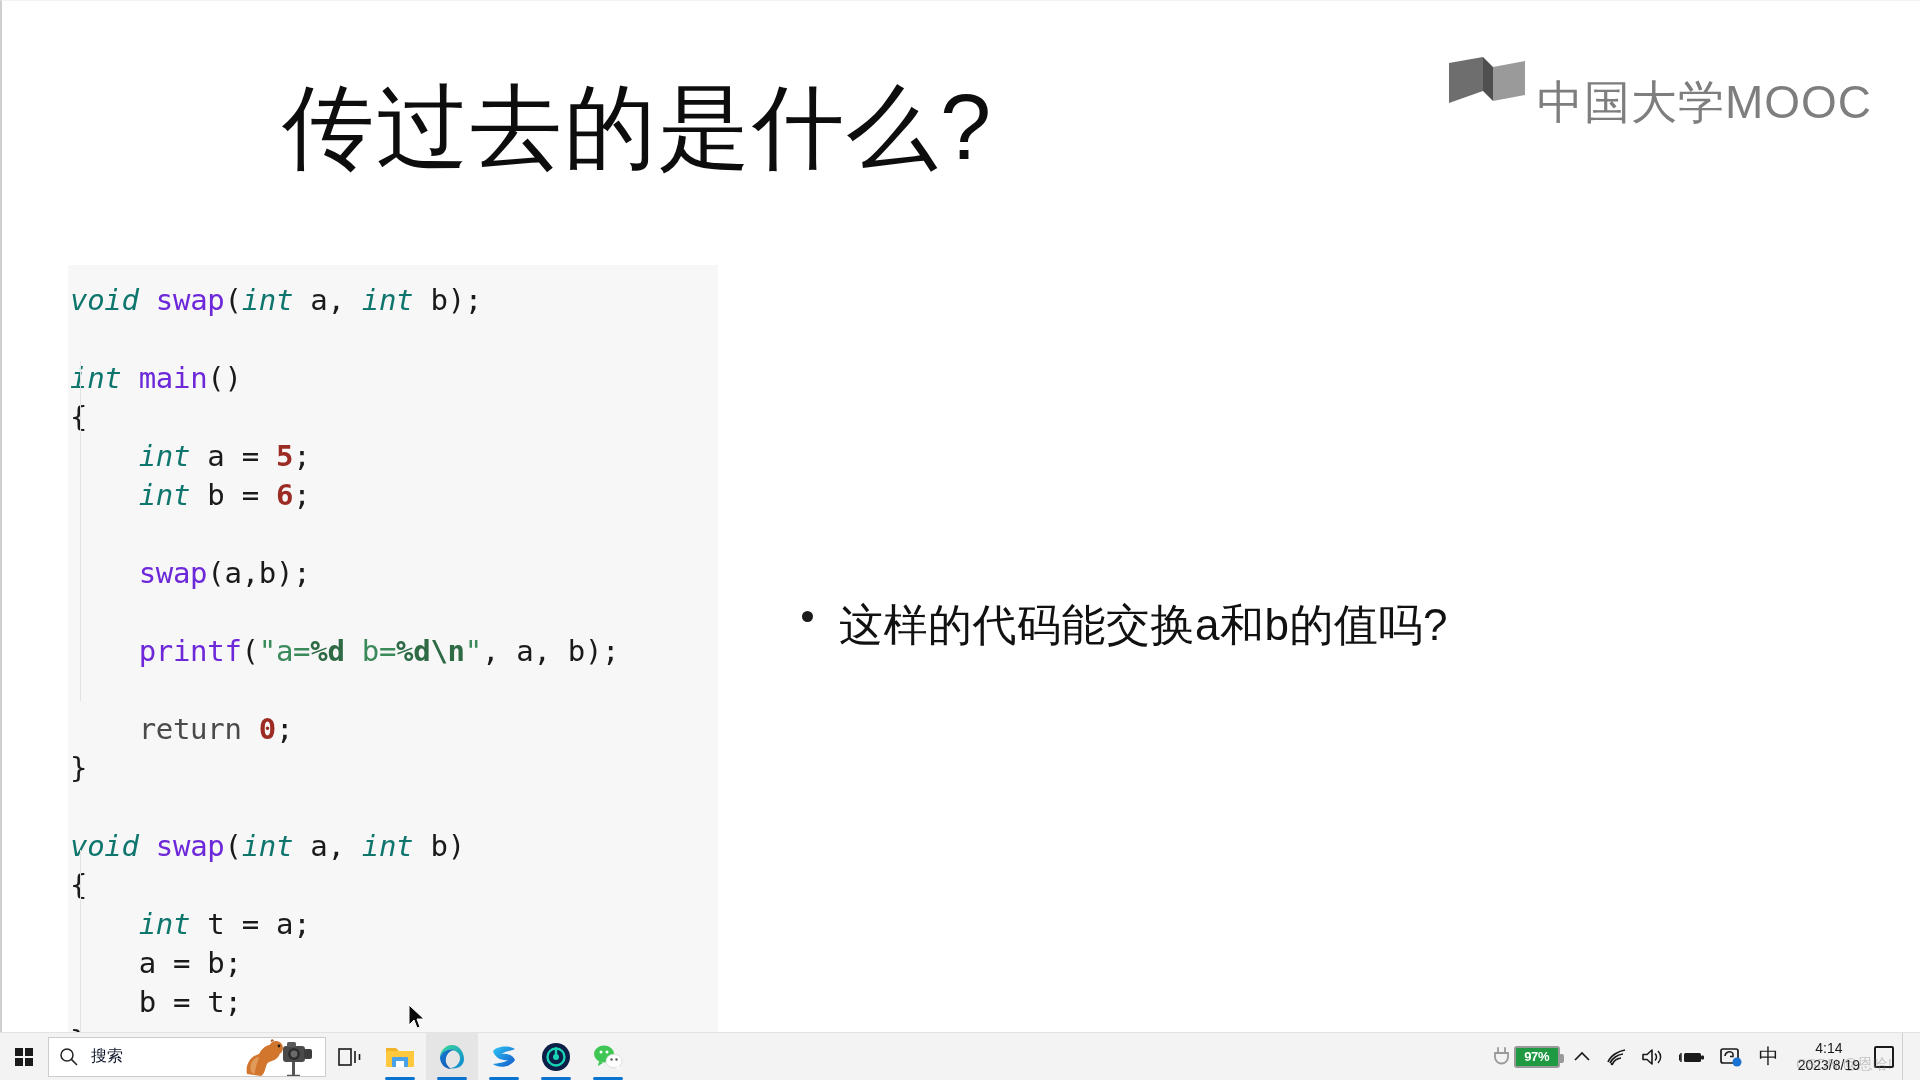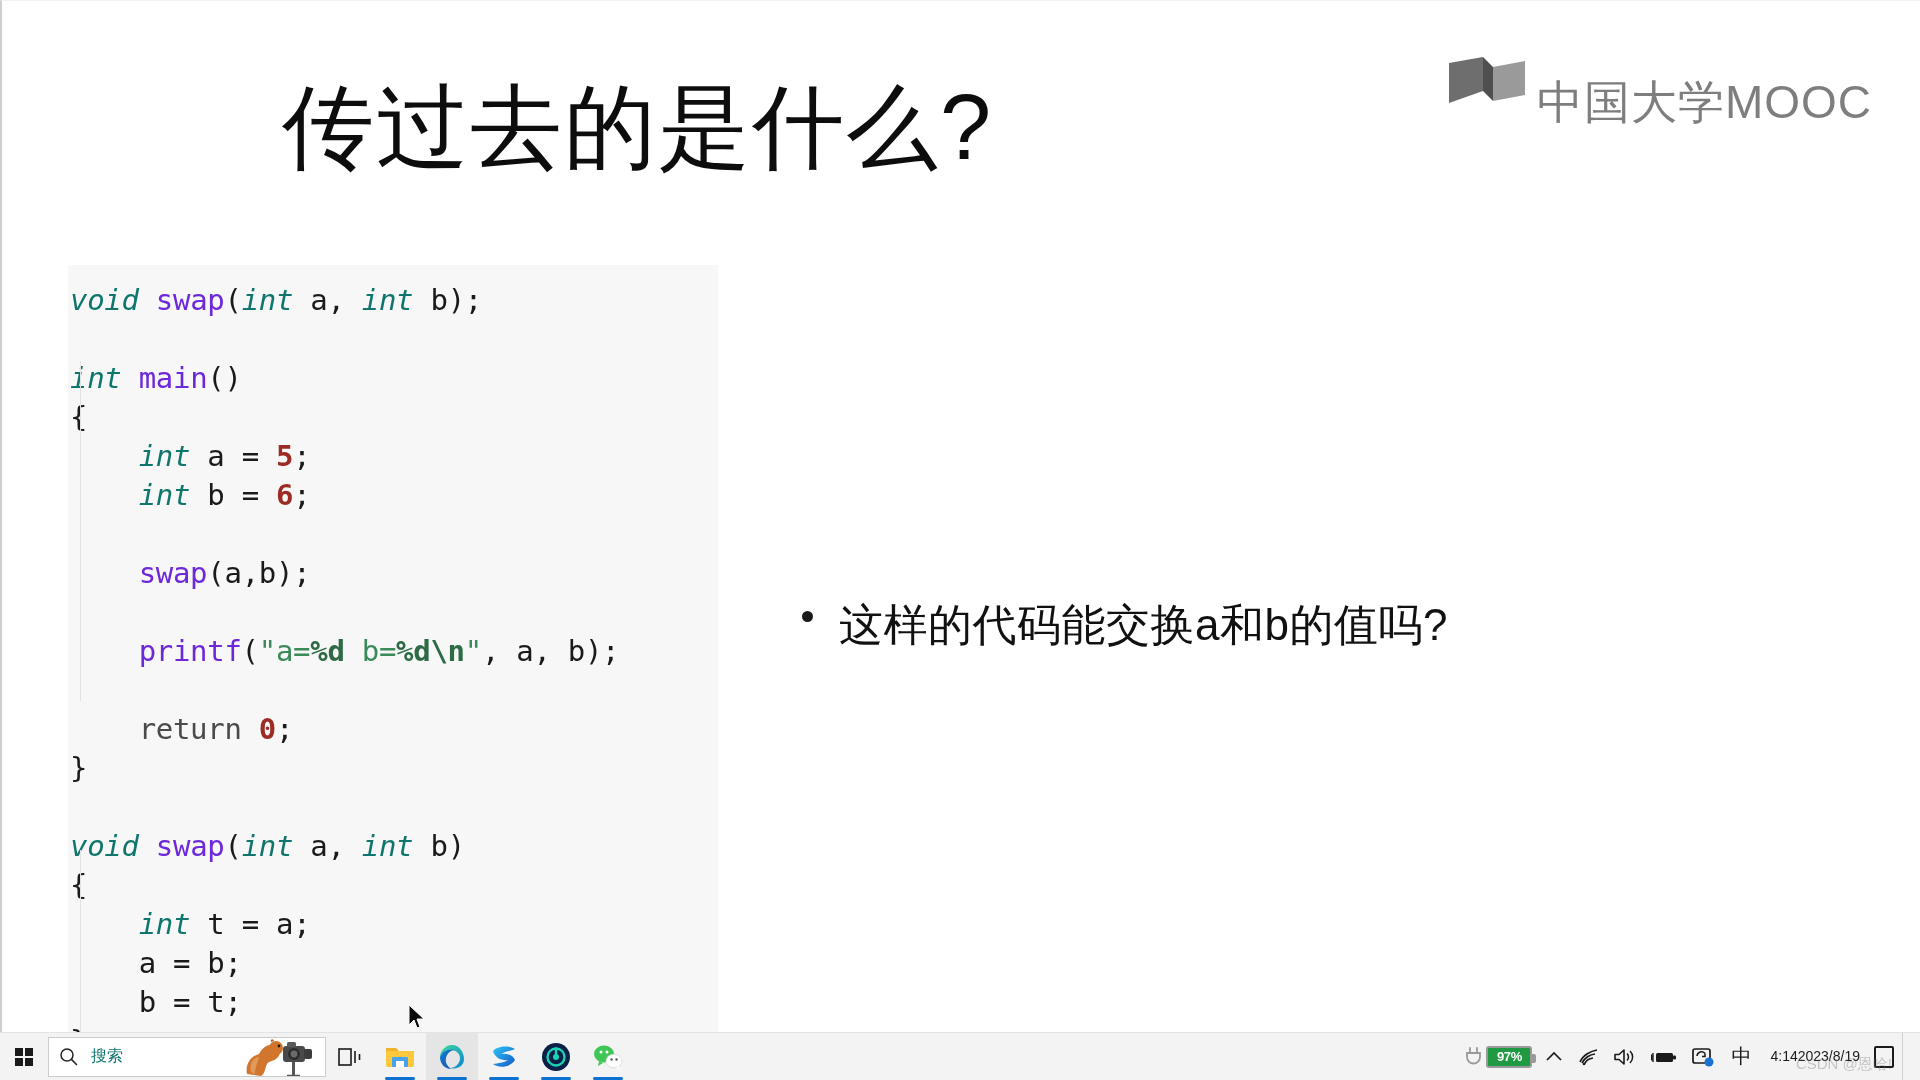--- a/index.html
+++ b/index.html
@@ -172,21 +172,21 @@
     height: 40px;
     background: #ffffff;
     border: 1px solid #cccccc;
     display: flex;
     align-items: center;
     padding: 0 10px;
     gap: 12px;
     position: relative;
     overflow: hidden;
   }
-  .search-ph { font-size: 16px; color: #0f766e; white-space: nowrap; }
+  .search-ph { font-size: 16px; color: #0f172a; white-space: nowrap; }
   .search-illus { position: absolute; right: 4px; bottom: -2px; width: 78px; height: 44px; }
 
   .tb-icon {
     width: 48px; height: 48px;
     display: flex; align-items: center; justify-content: center;
     position: relative;
   }
   .tb-icon.app { width: 52px; }
   .tb-icon.active::after {
     content: "";
@@ -217,21 +217,21 @@
   }
   .battery-shell::after {
     content: "";
     position: absolute; right: -6px; top: 6px;
     width: 4px; height: 9px;
     background: #9a9a9a; border-radius: 0 2px 2px 0;
   }
   .battery-pct { font-size: 13px; color: #ffffff; font-weight: bold; letter-spacing: -0.3px; }
 
   .clock {
-    display: flex; flex-direction: row;
+    display: flex; flex-direction: column;
     align-items: center; justify-content: center;
     height: 48px; padding: 0 10px;
     font-size: 14px; color: #1a1a1a; line-height: 17px;
     position: relative;
   }
   .ime-char { font-size: 20px; color: #1a1a1a; padding: 0 9px; }
   .notif-box {
     width: 20px; height: 22px;
     border: 2px solid #1a1a1a; border-radius: 2px;
     margin: 0 8px 0 4px;

